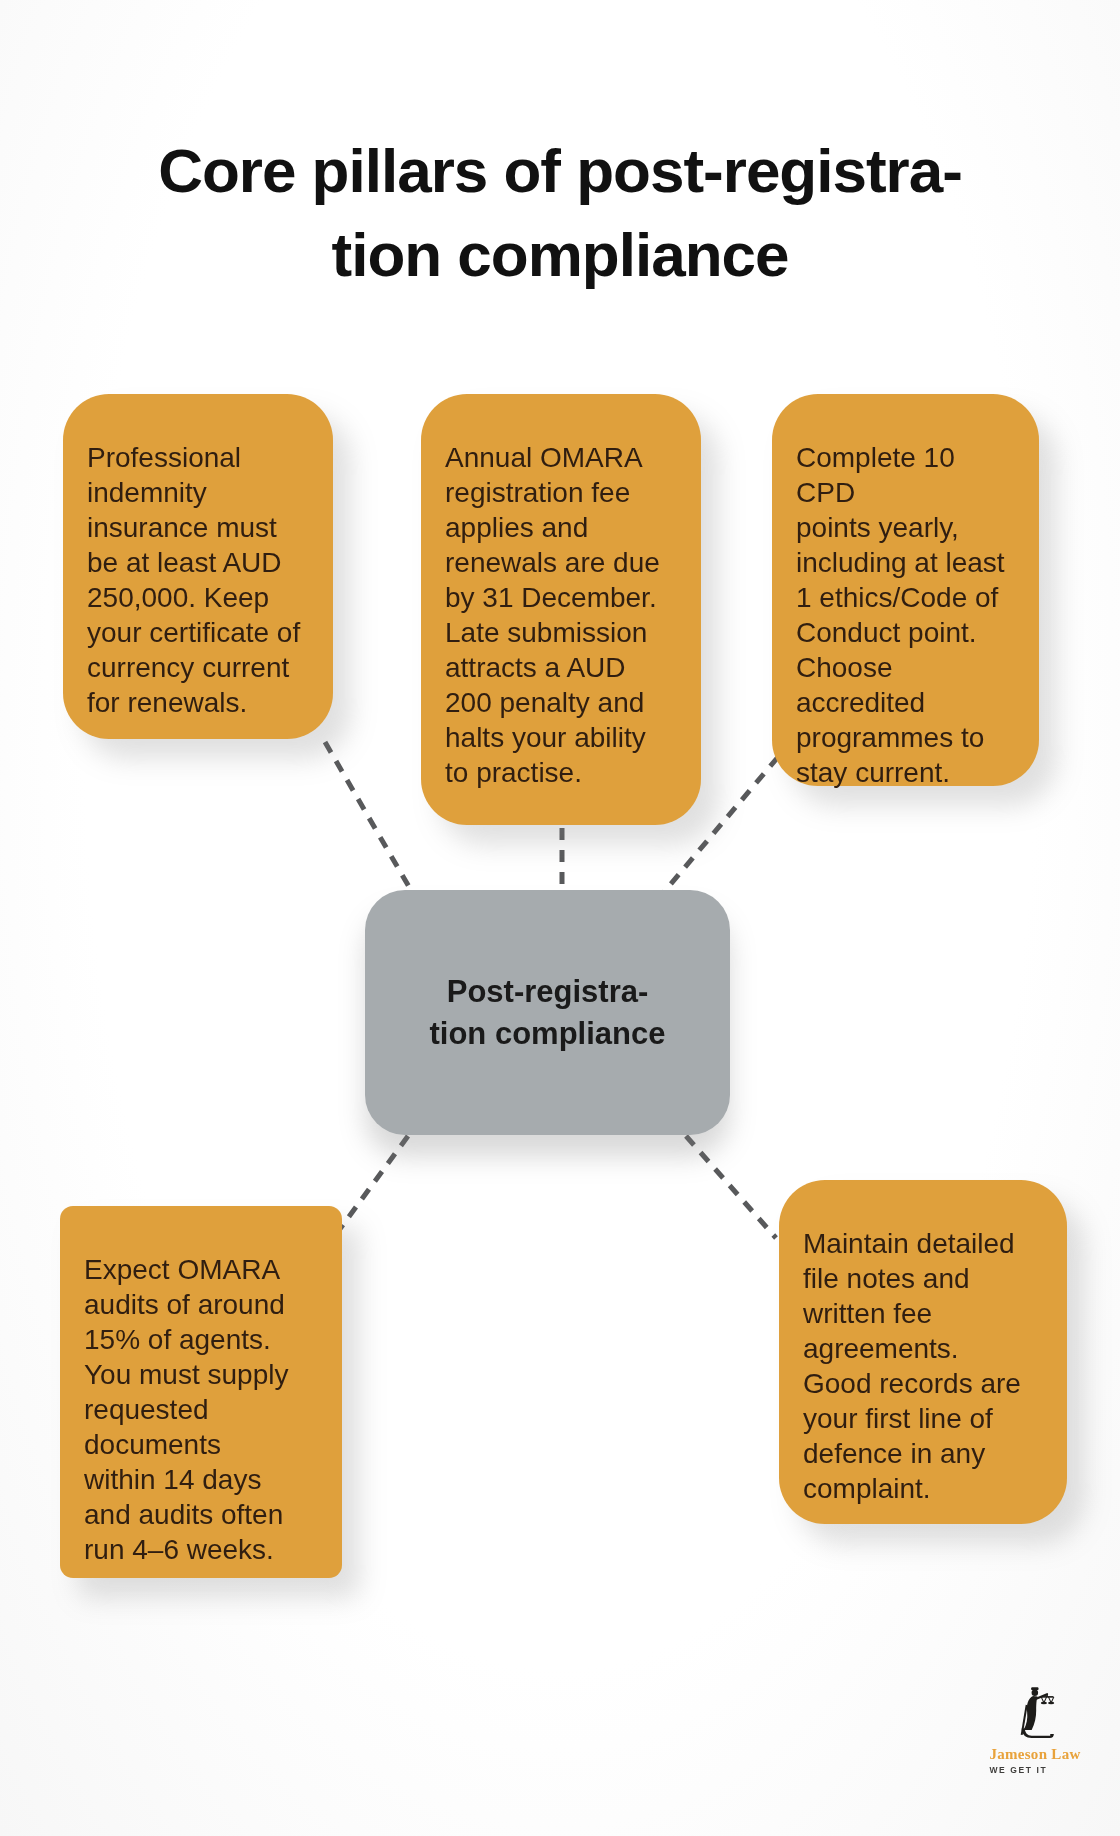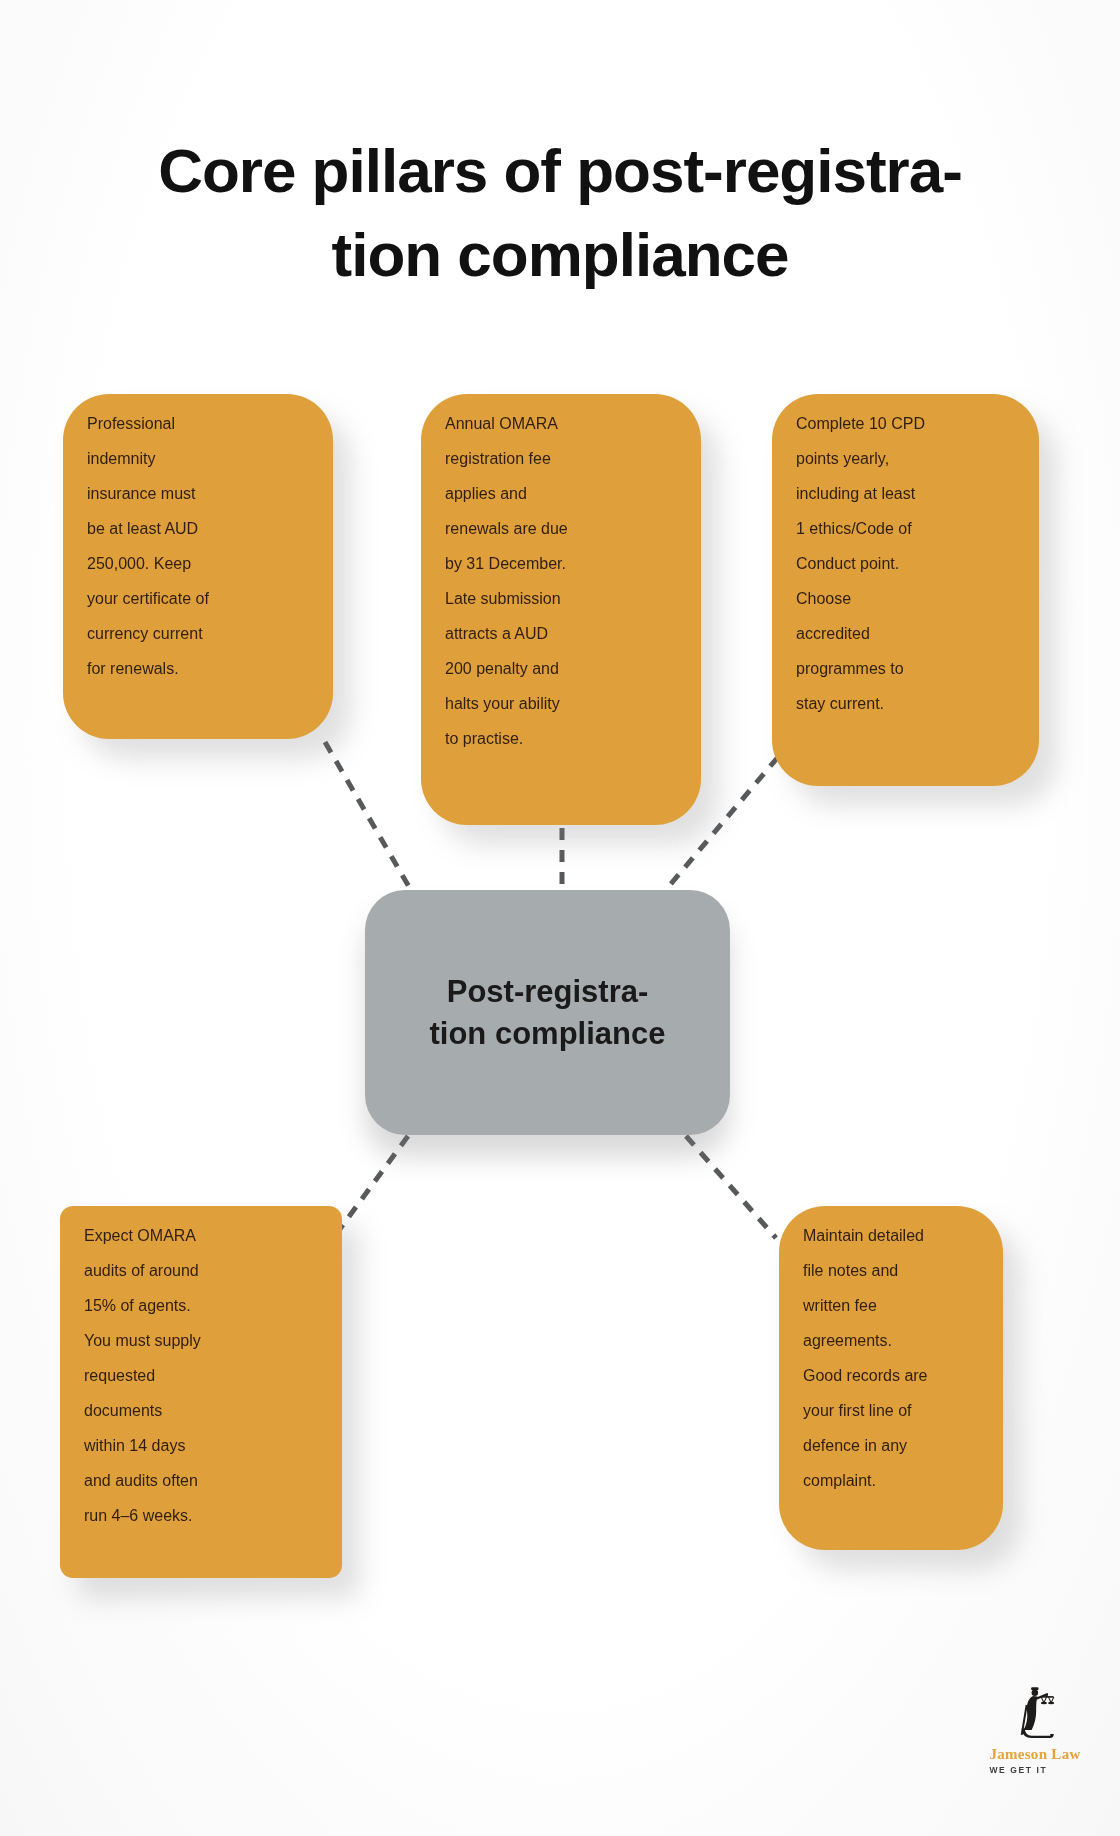--- a/index.html
+++ b/index.html
@@ -47,31 +47,31 @@
     stroke-width:5;
     stroke-dasharray:12 10;
     fill:none;
   }
   .card{
     position:absolute;
     background:var(--card-orange);
     border-radius:46px;
     box-shadow:18px 20px 26px rgba(130,130,130,0.25);
     color:var(--text-dark);
-    font-size:16px;
+    font-size:28px;
     line-height:35px;
-    padding:12px 24px;
+    padding:46px 24px;
     box-sizing:border-box;
     white-space:pre-line;
   }
   .card-1{left:63px;  top:394px;  width:270px; height:345px;}
   .card-2{left:421px; top:394px;  width:280px; height:431px;}
   .card-3{left:772px; top:394px;  width:267px; height:392px;}
   .card-4{left:60px;  top:1206px; width:282px; height:372px;border-radius:13px;}
-  .card-5{left:779px; top:1206px; width:224px; height:344px;}
+  .card-5{left:779px; top:1180px; width:288px; height:344px;}
   .center-node{
     position:absolute;
     left:365px; top:890px;
     width:365px; height:245px;
     background:var(--card-gray);
     border-radius:40px;
     box-shadow:0 22px 26px rgba(130,130,130,0.30);
     display:flex;
     align-items:center;
     justify-content:center;

